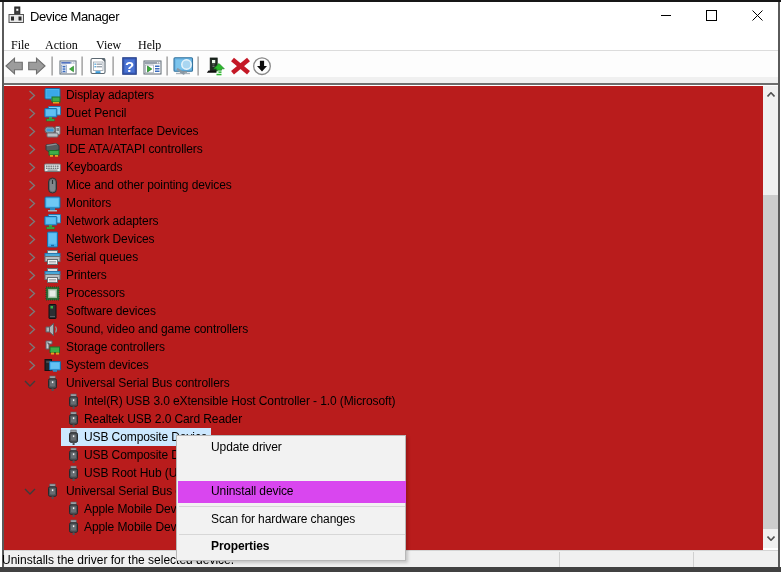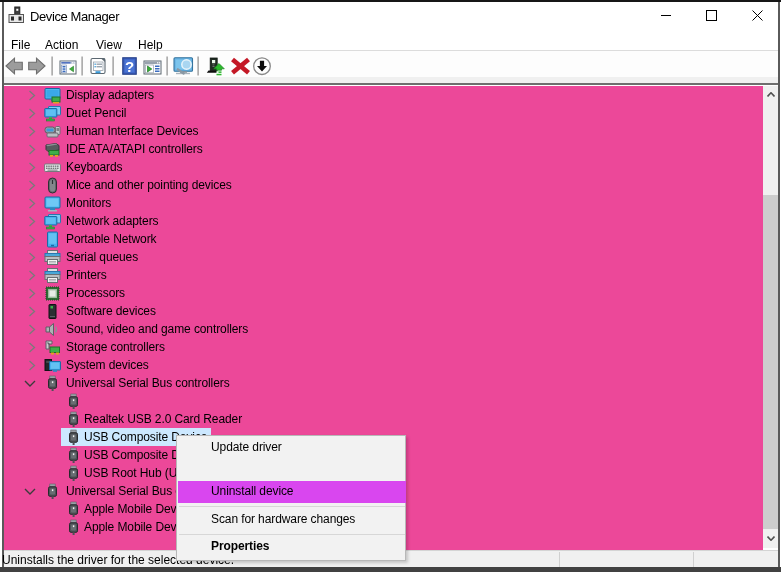--- a/index.html
+++ b/index.html
@@ -11,27 +11,27 @@
 #topstrip { left:0; top:0; width:781px; height:2px; background:#161616; }
 #botstrip { left:0; top:567px; width:781px; height:5px; background:#414141; }
 #lborder { left:2px; top:2px; width:2px; height:566px; background:#5a5a5a; }
 #rborder { left:778px; top:2px; width:2px; height:566px; background:#5a5a5a; }
 
 #titlebar { left:4px; top:2px; width:774px; height:28px; background:#fff; }
 #title { left:30px; top:9px; font-size:13px; letter-spacing:-0.4px; }
 
 #menubar { left:4px; top:30px; width:774px; height:21px; background:#fff;
   border-bottom:1px solid #dcdcdc; font-size:12px; }
-#menubar span { position:absolute; top:8px; }
+#menubar span { position:absolute; top:8px;font-family:Liberation Serif, serif; }
 
 #toolbar { left:4px; top:51px; width:774px; height:26px; background:#fdfdfd; }
 #rebar { left:4px; top:77px; width:774px; height:8px; background:#f0f0f0;
   border-bottom:2px solid #6e6e6e; }
 
-#tree { left:4px; top:86px; width:759px; height:464px; background:#ec4899; overflow:hidden; }
+#tree { left:4px; top:86px; width:759px; height:464px; background:#b91c1c; overflow:hidden; }
 .trow { position:absolute; left:0; height:18px; width:759px; font-size:12px; white-space:nowrap; letter-spacing:-0.1px; }
 .trow .lbl { position:absolute; top:2px; }
 .trow svg.ticon { position:absolute; top:1px; }
 .chev { position:absolute; top:4px; left:24px; }
 
 #sbar { left:763px; top:86px; width:15px; height:462px; background:#f0f0f0; }
 #sthumb { left:763px; top:195px; width:15px; height:334px; background:#cdcdcd; }
 
 #statusbar { left:4px; top:550px; width:774px; height:18px; background:#f0f0f0;
   border-top:1px solid #d4d4d4; font-size:12px; }
@@ -336,21 +336,21 @@
         </svg>
         <span class="lbl" style="left:62px">Network adapters</span>
       </div>
   <div class="trow" style="top:144px">
         <svg class="chev" width="8" height="11" viewBox="0 0 8 11">
           <path d="M1.5 1 L6.5 5.5 L1.5 10" fill="none" stroke="#7a7a7a" stroke-width="1.3"></path>
         </svg>
         <svg class="ticon" style="left:40px" width="17" height="17" viewBox="0 0 17 17">
           <use href="#i-phone"></use>
         </svg>
-        <span class="lbl" style="left:62px">Portable Network</span>
+        <span class="lbl" style="left:62px">Network Devices</span>
       </div>
   <div class="trow" style="top:162px">
         <svg class="chev" width="8" height="11" viewBox="0 0 8 11">
           <path d="M1.5 1 L6.5 5.5 L1.5 10" fill="none" stroke="#7a7a7a" stroke-width="1.3"></path>
         </svg>
         <svg class="ticon" style="left:40px" width="17" height="17" viewBox="0 0 17 17">
           <use href="#i-prn"></use>
         </svg>
         <span class="lbl" style="left:62px">Serial queues</span>
       </div>
@@ -414,20 +414,21 @@
         </svg>
         <svg class="ticon" style="left:40px" width="17" height="17" viewBox="0 0 17 17">
           <use href="#i-usb"></use>
         </svg>
         <span class="lbl" style="left:62px">Universal Serial Bus controllers</span>
       </div>
   <div class="trow" style="top:306px">
         <svg class="ticon" style="left:61px" width="17" height="17" viewBox="0 0 17 17">
           <use href="#i-usb"></use>
         </svg>
+        <span class="lbl" style="left:80px">Intel(R) USB 3.0 eXtensible Host Controller - 1.0 (Microsoft)</span>
       </div>
   <div class="trow" style="top:324px">
         <svg class="ticon" style="left:61px" width="17" height="17" viewBox="0 0 17 17">
           <use href="#i-usb"></use>
         </svg>
         <span class="lbl" style="left:80px">Realtek USB 2.0 Card Reader</span>
       </div>
   <div class="trow" style="top:342px">
         <div style="position:absolute;left:57px;top:0;width:150px;height:18px;background:#cce8ff"></div>
         <svg class="ticon" style="left:61px" width="17" height="17" viewBox="0 0 17 17">

